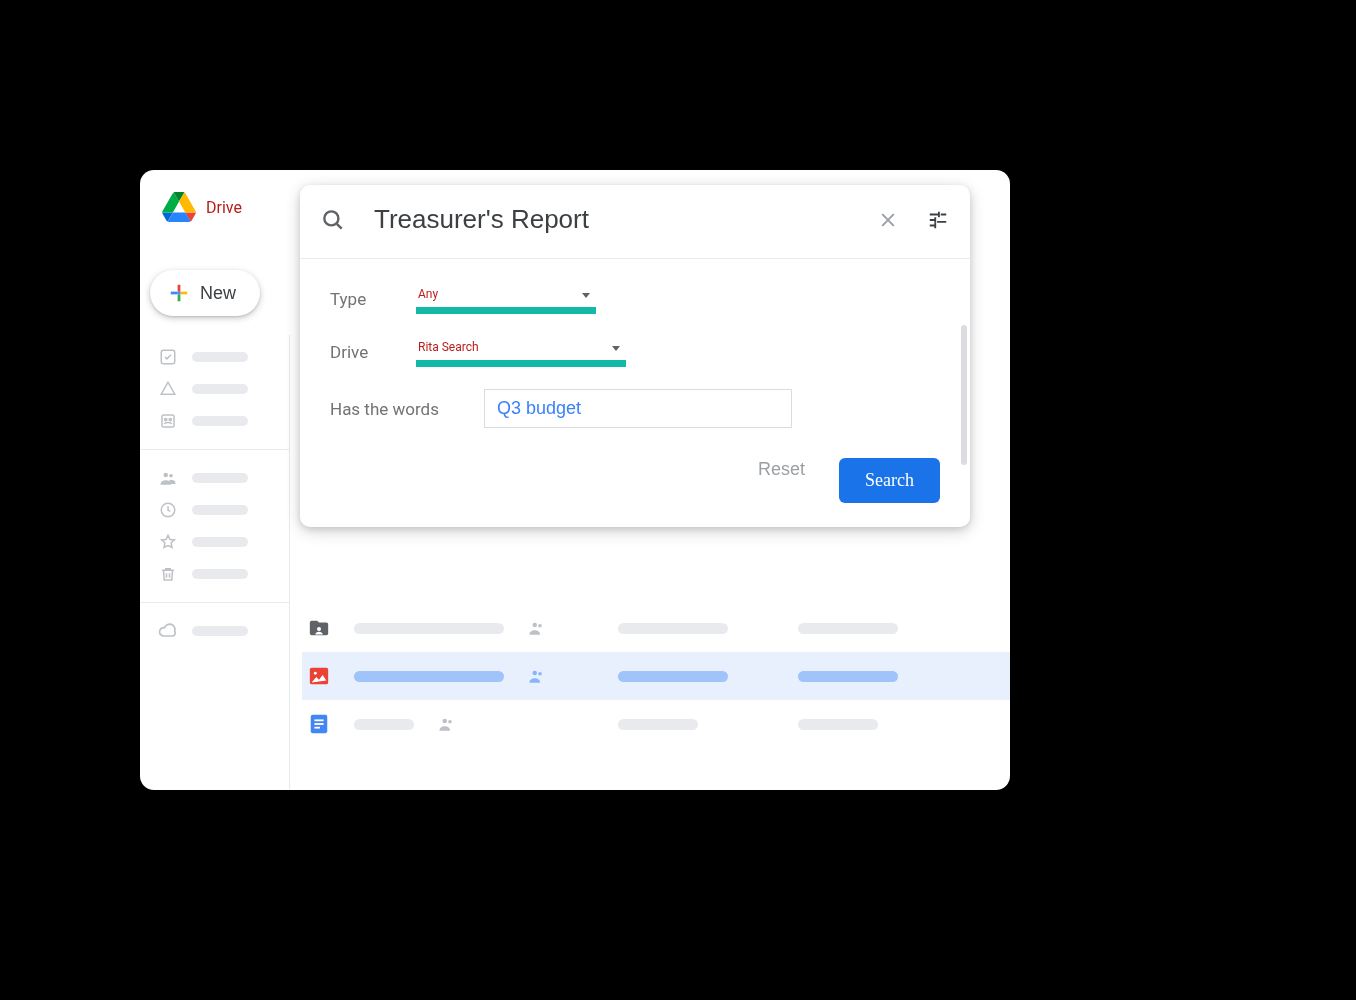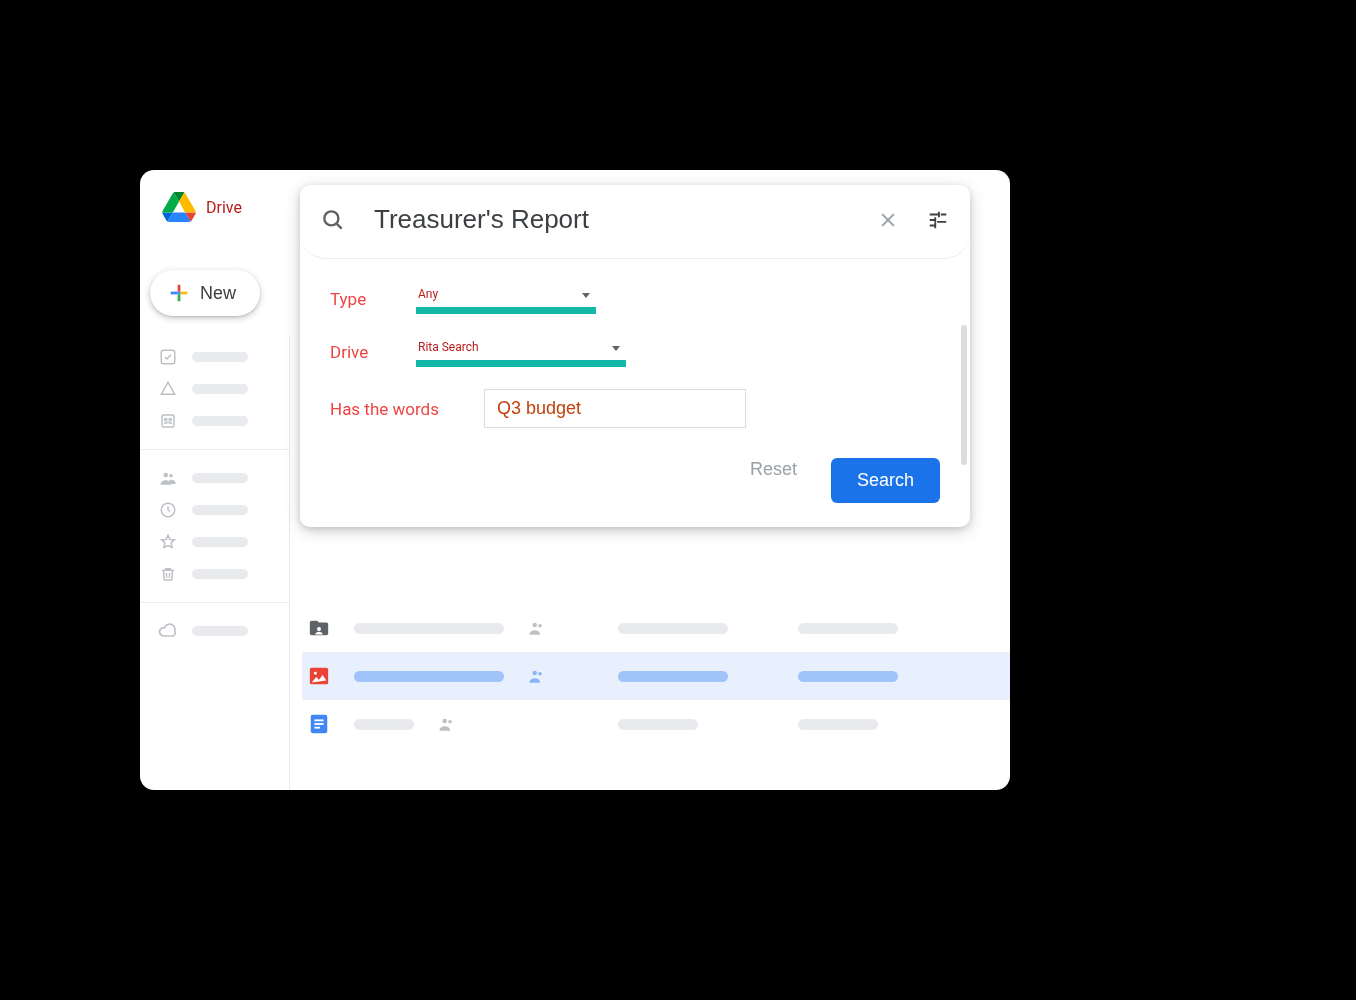--- a/index.html
+++ b/index.html
@@ -129,21 +129,20 @@
     border-radius: 10px;
     box-shadow: 0 4px 16px rgba(0,0,0,0.18), 0 2px 6px rgba(0,0,0,0.12);
     padding-bottom: 24px;
   }
   .sp-top {
     display: flex;
     align-items: center;
     padding: 18px 20px 22px 20px;
     border-bottom: 1px solid #e8eaed;
     gap: 26px;
-    border-radius: 26px;
   }
   .sp-search-icon { width: 26px; height: 26px; color:#5f6368; }
   .sp-input {
     border: none;
     outline: none;
     font-size: 26px;
     color: #3c4043;
     flex: 1;
     background: transparent;
   }
@@ -155,21 +154,21 @@
     padding: 24px 30px 0 30px;
   }
   .sp-row {
     display: flex;
     align-items: center;
     margin-bottom: 22px;
   }
   .sp-label {
     width: 86px;
     font-size: 17px;
-    color: #ef4444;
+    color: #737373;
   }
   .sp-label.wide { width: 154px; }
   .sp-select {
     position: relative;
     border-bottom: 7px solid #14b8a6;
     padding: 4px 28px 6px 2px;
     font-size: 12px;
     color: #b91c1c;
     min-width: 180px;
     cursor: pointer;
@@ -180,22 +179,22 @@
     right: 6px; top: 50%;
     border-left: 4px solid transparent;
     border-right: 4px solid transparent;
     border-top: 5px solid #5f6368;
     transform: translateY(-40%);
   }
   .sp-text {
     border: 1px solid #dadce0;
     padding: 8px 12px;
     font-size: 18px;
-    color: #c2410c;
-    width: 262px;
+    color: #3b82f6;
+    width: 308px;
     background: transparent;
     outline: none;
   }
   .sp-actions {
     display: flex;
     justify-content: flex-end;
     align-items: flex-start;
     gap: 28px;
     padding: 8px 30px 0 30px;
   }
@@ -206,20 +205,21 @@
     cursor: pointer;
   }
   .search-btn {
     background: #1a73e8;
     color: #fff;
     border: none;
     border-radius: 6px;
     padding: 12px 26px;
     font-size: 18px;
     cursor: pointer;
+    font-family: Liberation Serif, serif;
   }
   .scroll-hint {
     position:absolute;
     right:3px;
     top:140px;
     width:6px;
     height:140px;
     background:#dadce0;
     border-radius:3px;
   }

